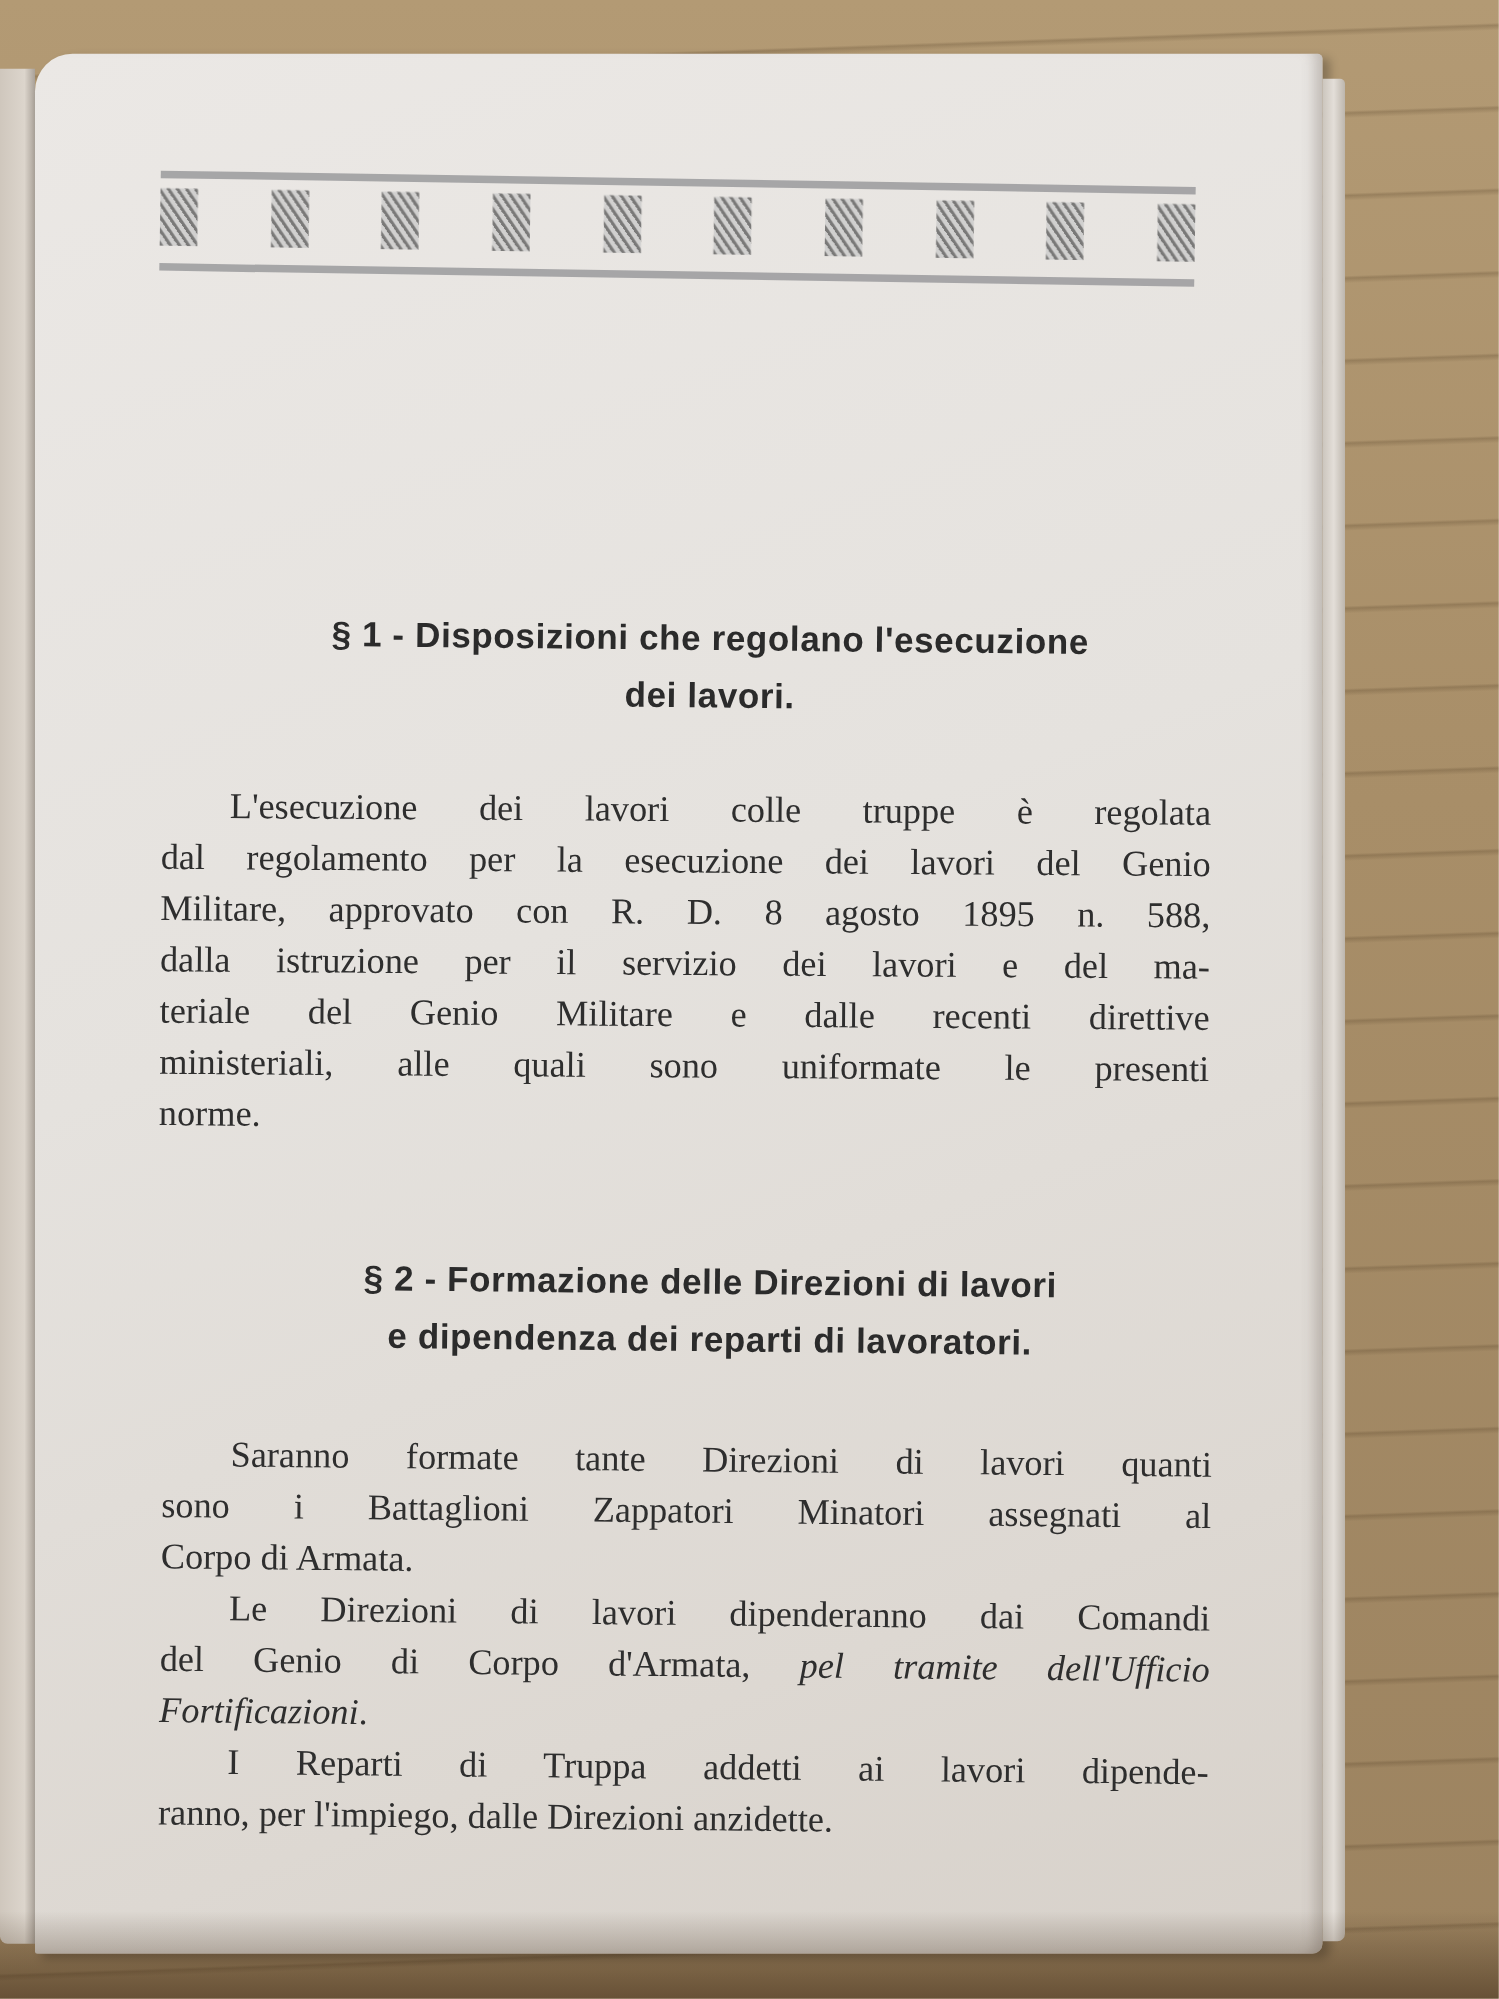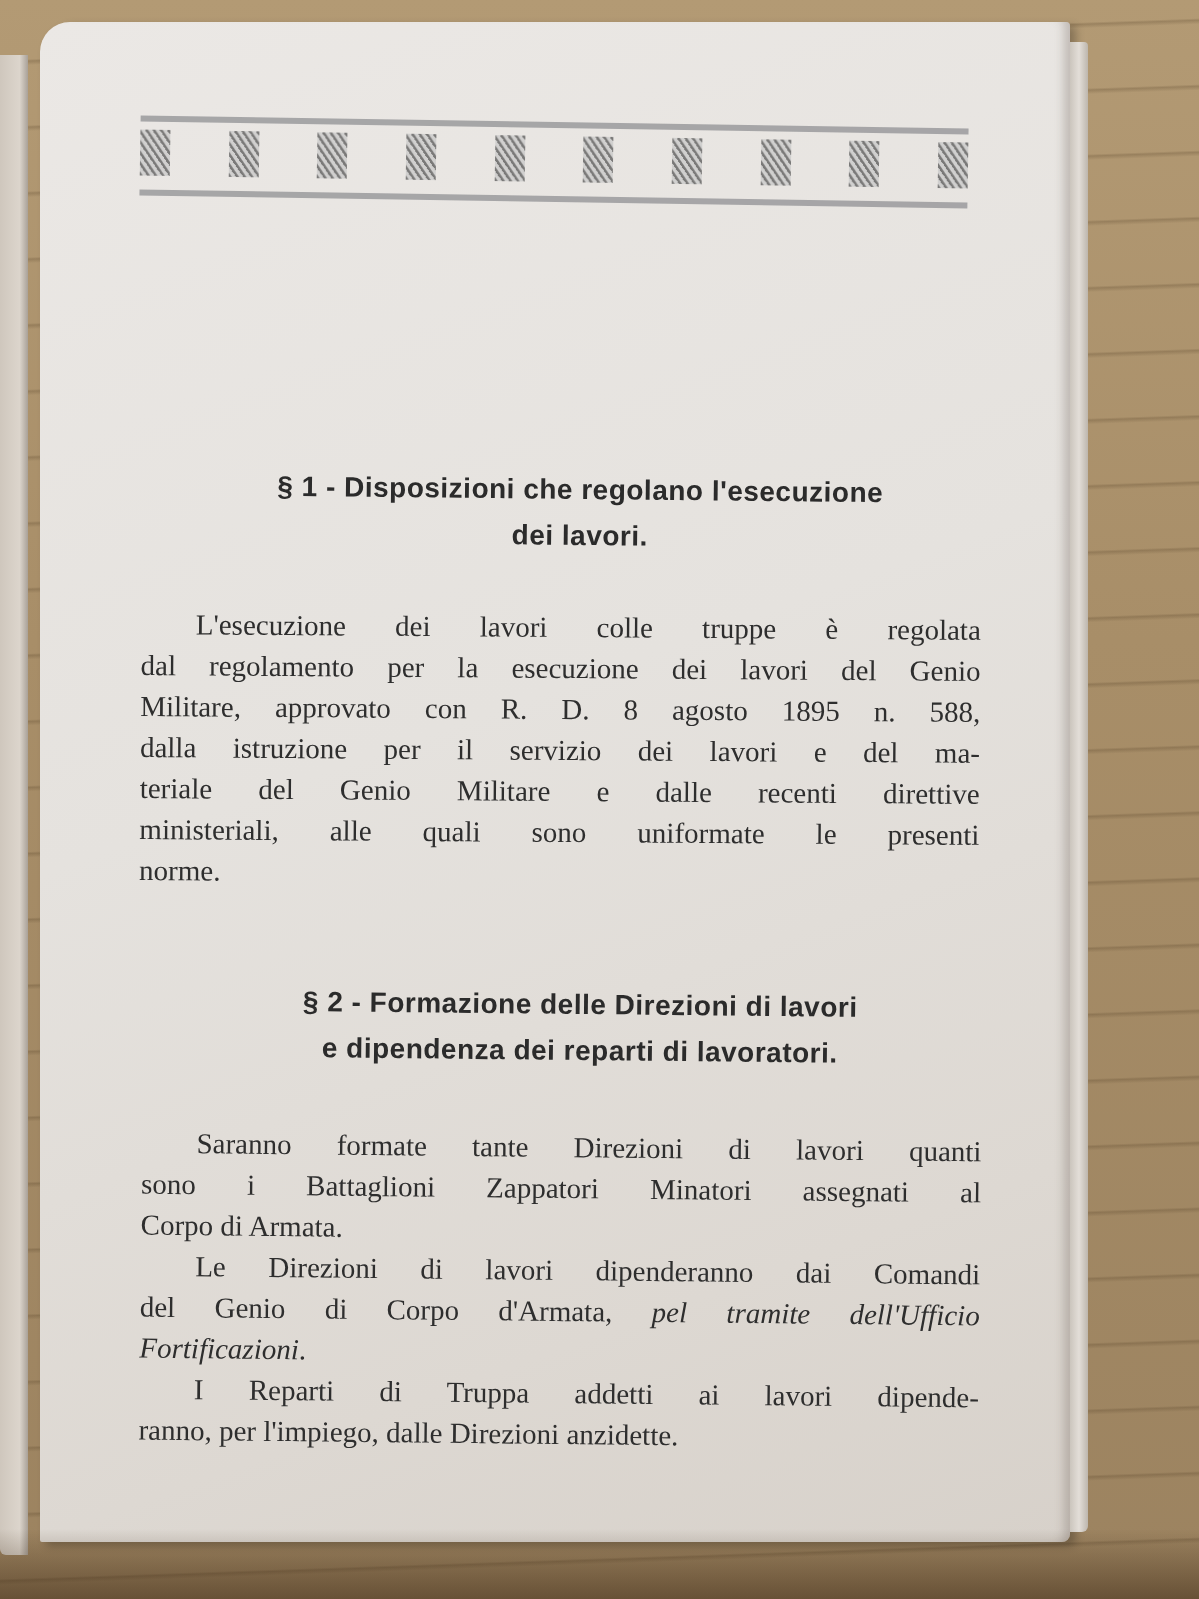--- a/index.html
+++ b/index.html
@@ -8,25 +8,24 @@
       background: linear-gradient(180deg, #b39a74 0%, #a88e68 40%, #9c8360 100%);
       font-family: "Liberation Serif", "DejaVu Serif", serif;
     }
     .desk-grain { position: absolute; inset: 0;
       background: repeating-linear-gradient(178deg, rgba(90,70,40,0.0) 0px, rgba(90,70,40,0.0) 60px, rgba(80,60,35,0.25) 62px, rgba(90,70,40,0.0) 66px); }
     .bottom-shadow { position: absolute; left: 0; right: 0; bottom: 0; height: 70px;
       background: linear-gradient(180deg, rgba(60,40,20,0) 0%, rgba(60,40,20,0.55) 100%); }
     .left-page { position: absolute; left: 0; top: 55px; width: 28px; height: 1500px;
       background: linear-gradient(90deg, #cfc7bd 0%, #dcd5cc 70%, #a9a198 100%); border-radius: 0 0 0 6px; }
     .page {
-      position: absolute; left: 28px; top: 22px; width: 1030px; height: 1520px;
+      position: absolute; left: 28px; top: 43px; width: 1030px; height: 1520px;
       background: linear-gradient(160deg, #ebe8e5 0%, #e5e2de 45%, #ddd8d2 80%, #d7d1ca 100%);
       border-radius: 30px 4px 8px 2px;
       box-shadow: 6px 4px 8px rgba(0,0,0,0.25), inset -14px 0 10px -8px rgba(120,110,100,0.35);
-      margin-left: 12px;
     }
     .page-edge { position: absolute; right: -18px; top: 20px; width: 18px; height: 1490px;
       background: linear-gradient(90deg, #cbc5bd, #e3ded8 50%, #bdb6ad); border-radius: 0 4px 6px 0; }
     .ornament { position: absolute; left: 100px; top: 100px; width: 828px; height: 80px; transform: rotate(0.9deg); }
     .ornament .rule { position: absolute; left: 0; right: 0; height: 6px; background: #9a9a9c; opacity: 0.85; }
     .ornament .rule.top { top: 0; }
     .ornament .rule.bottom { bottom: 0; }
     .ornament .tiles { position: absolute; left: 0; right: 0; top: 14px; height: 50px; display: flex; justify-content: space-between; }
     .ornament .tile { width: 30px; height: 46px;
       background: repeating-linear-gradient(55deg, #555 0px, #555 2px, #c9c9c9 3px, #c9c9c9 6px);

